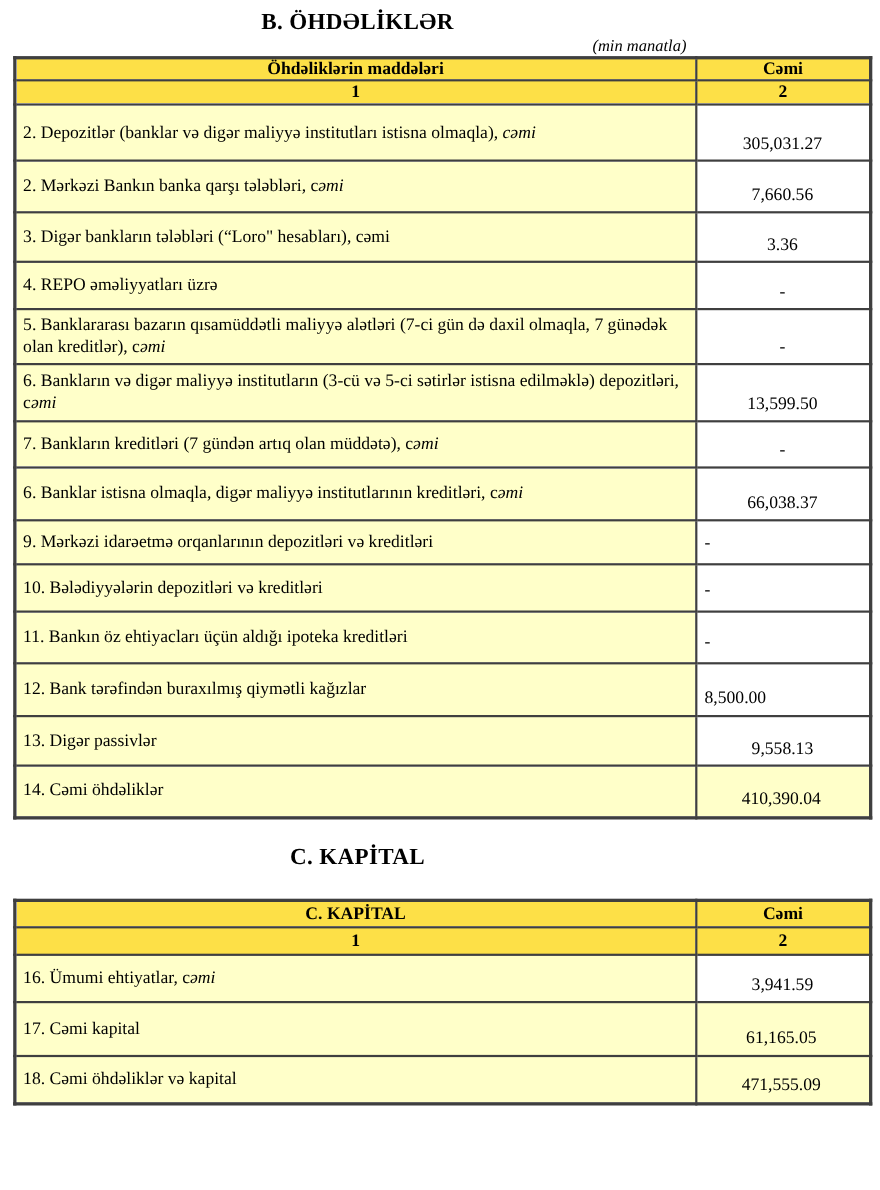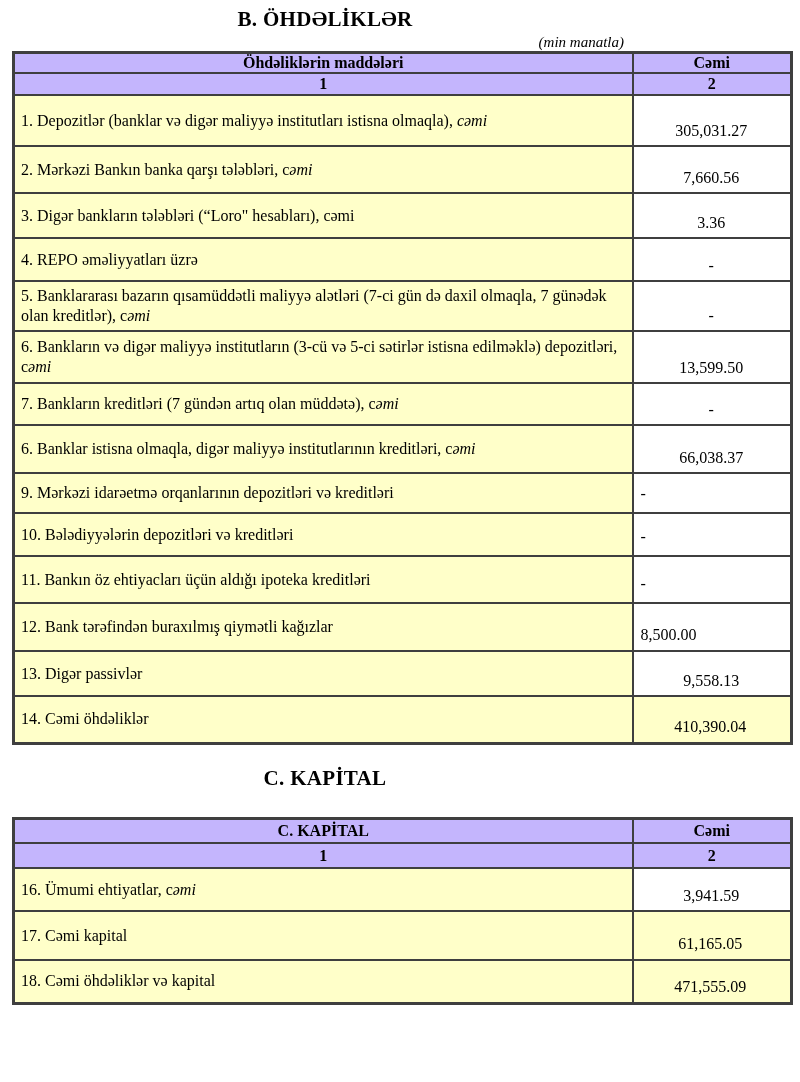--- a/index.html
+++ b/index.html
@@ -21,21 +21,21 @@
   }
   table.fin{
     border-collapse:collapse;table-layout:fixed;
     margin-left:12px;width:778px;
     border:3px solid #3f3f3f;
   }
   table.fin td{border:2px solid #3f3f3f;overflow:hidden;}
   col.c1{width:619px;}
   col.c2{width:159px;}
   tr.hdr td{
-    background:#c4b5fd;font-weight:bold;font-size:16px;
+    background:#fde047;font-weight:bold;font-size:16px;
     text-align:center;vertical-align:middle;padding:0 2px;
   }
   td.lbl{
     background:#FFFFC9;font-size:16px;line-height:20px;
     vertical-align:middle;padding:2px 10px 2px 6px;
   }
   td.val{
     background:#ffffff;font-size:16px;
     text-align:center;vertical-align:bottom;padding:2px 7px 5px 6px;
   }
@@ -66,21 +66,21 @@
         <tr class="hdr" style="height:20px">
           <td>Öhdəliklərin maddələri</td>
           <td>Cəmi</td>
         </tr>
         <tr class="hdr" style="height:22px">
           <td>1</td>
           <td>2</td>
         </tr>
 
         <tr style="height:51px">
-          <td class="lbl"><span>1. Depozitlər (banklar və digər maliyyə institutları istisna olmaqla), </span><span class="it">cəmi</span></td>
+          <td class="lbl"><span>2. Depozitlər (banklar və digər maliyyə institutları istisna olmaqla), </span><span class="it">cəmi</span></td>
           <td class="val">305,031.27</td>
         </tr>
         <tr style="height:47px">
           <td class="lbl"><span>2. Mərkəzi Bankın banka qarşı tələbləri, c</span><span class="it">əmi</span></td>
           <td class="val">7,660.56</td>
         </tr>
         <tr style="height:45px">
           <td class="lbl"><span>3. Digər bankların tələbləri (“Loro" hesabları), cəmi</span><span class="it"></span></td>
           <td class="val">3.36</td>
         </tr>

